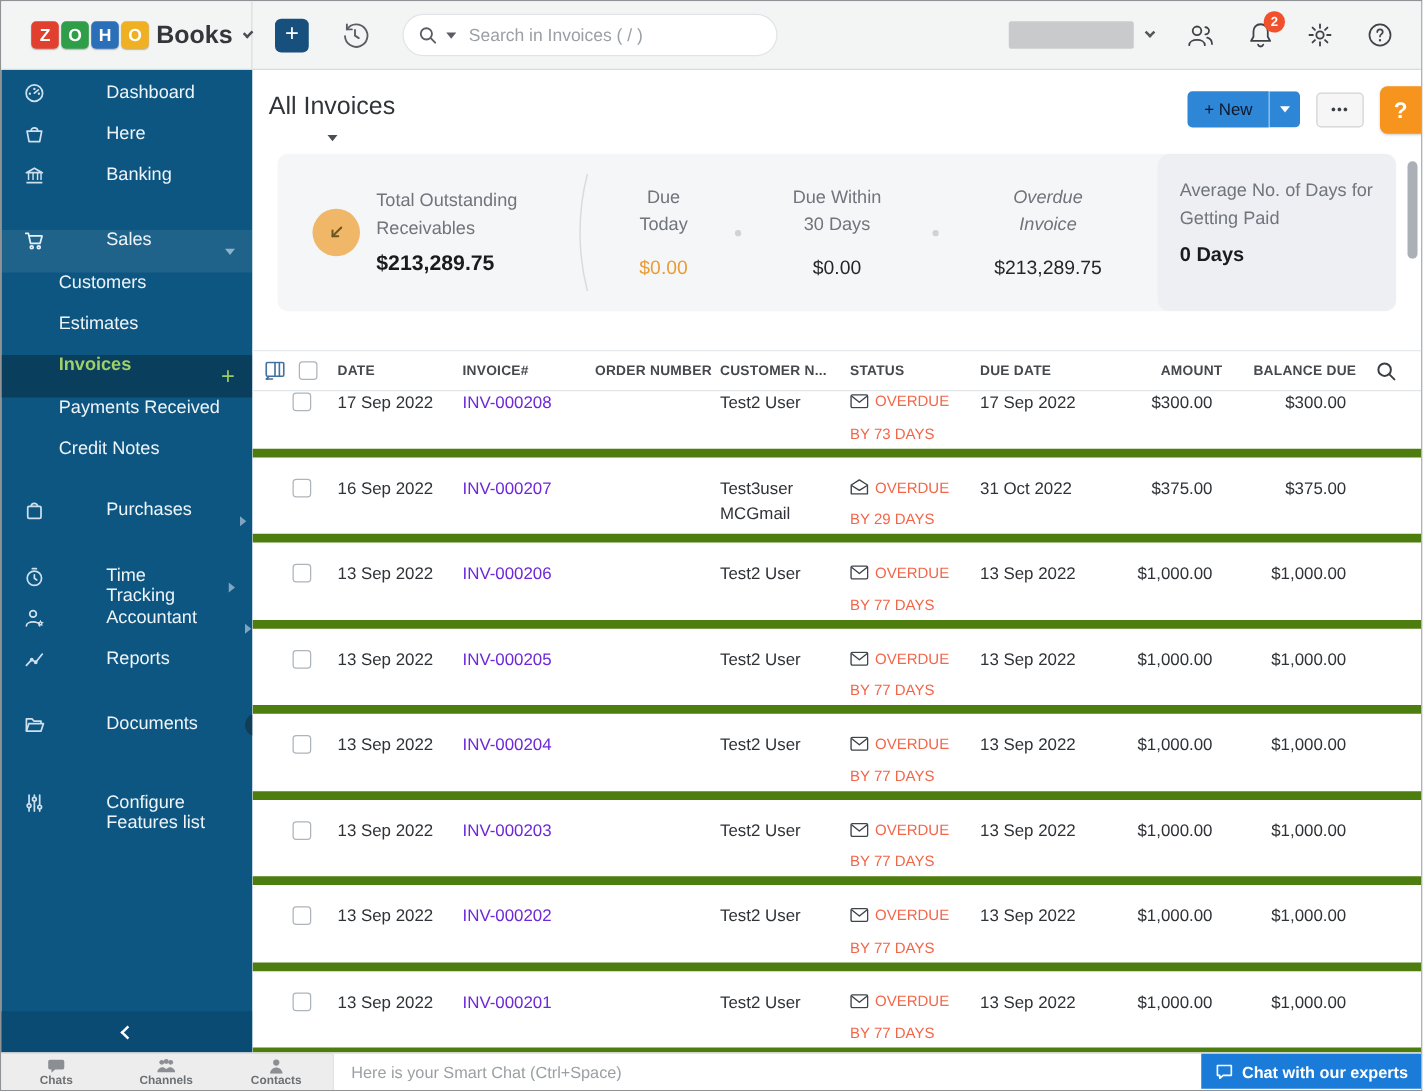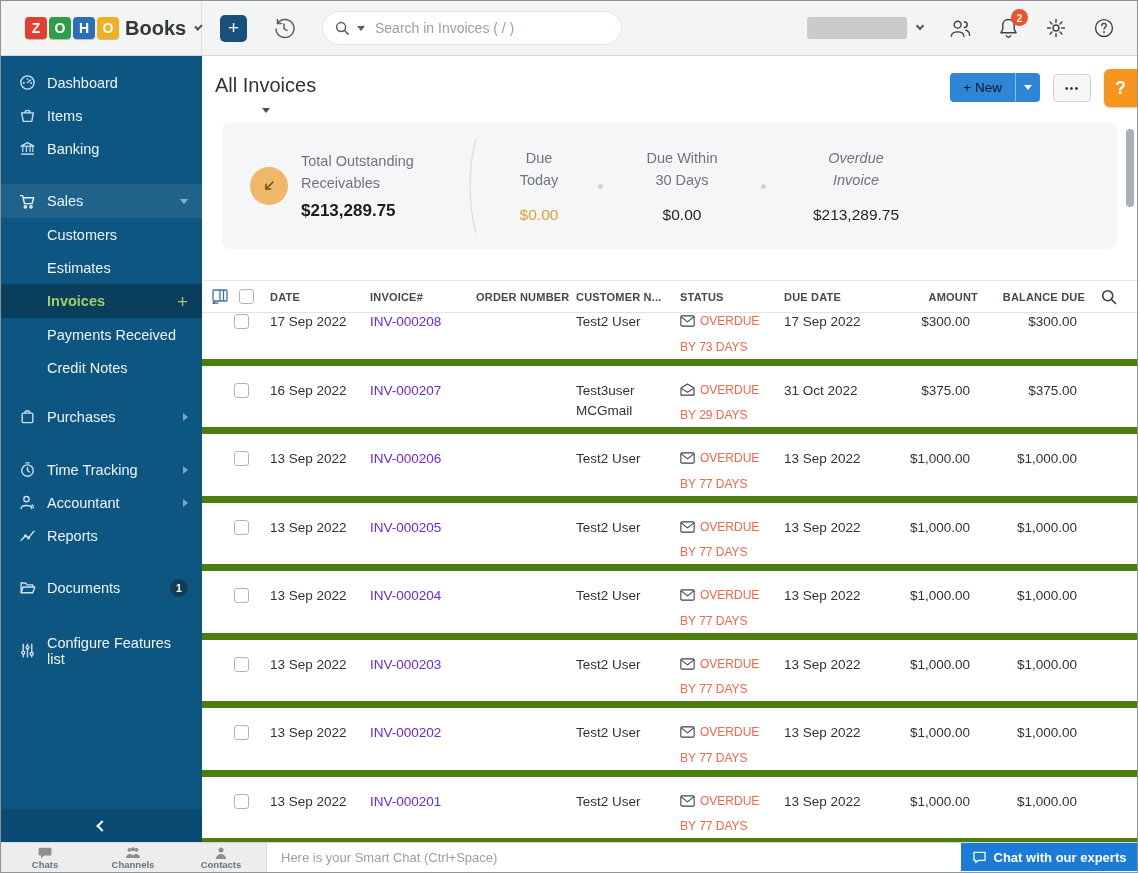--- a/index.html
+++ b/index.html
@@ -24,21 +24,21 @@
   .tb-search input { border:none; outline:none; background:transparent; font-size:14px; color:#333; margin-left:10px; width:220px; font-family:"Liberation Sans",sans-serif; }
   .tb-search input::placeholder { color:#9aa0a6; }
   .tb-right { margin-left:auto; display:flex; align-items:center; gap:26px; padding-right:22px; }
   .org-box { display:flex; align-items:center; }
   .org-redacted { width:100px; height:22px; background:#c9cacc; border-radius:2px; }
   .icon-btn { position:relative; display:flex; cursor:pointer; }
   .badge { position:absolute; top:-8px; right:-9px; min-width:17px; height:17px; background:#f0502b; border-radius:9px; color:#fff; font-size:10.5px; font-weight:bold; display:flex; align-items:center; justify-content:center; padding:0 4px; }
 
   
   .sidebar { position:absolute; top:55px; left:0; width:201px; bottom:30px; background:#0d5682; padding-top:10px; overflow:hidden; }
-  .nav-item, .nav-sub { display:flex; align-items:center; height:33px; padding:0 14px 0 18px; color:#eef4f8; font-size:14.5px; cursor:pointer; }
+  .nav-item, .nav-sub { display:flex; height:33px; padding:0 14px 0 18px; color:#eef4f8; font-size:14.5px; cursor:pointer;gap:38px; }
   .nav-ic { width:17px; display:flex; margin-right:11px; }
   .nav-sub { padding-left:46px; }
   .nav-item.sales { background:rgba(255,255,255,.08); height:34px; margin-top:19px; }
   .nav-sub.active { background:rgba(0,0,0,.28); color:#a0ce67; font-weight:bold; height:34px; }
   .nav-right { margin-left:auto; display:flex; align-items:center; }
   .tri-down { width:0; height:0; border-left:4.5px solid transparent; border-right:4.5px solid transparent; border-top:5.5px solid #8db2cb; }
   .tri-right { width:0; height:0; border-top:4.5px solid transparent; border-bottom:4.5px solid transparent; border-left:5.5px solid #7fa6c1; }
   .plus-green { color:#9ccb62; font-size:19px; font-weight:normal; line-height:1; }
   .doc-badge { min-width:18px; height:18px; background:#113d57; border-radius:9px; color:#fff; font-size:10.5px; display:flex; align-items:center; justify-content:center; font-weight:bold; } .mt16{margin-top:16px;} .mt20{margin-top:20px;} .mt19{margin-top:19px;} .mt30{margin-top:30px;}
   .collapse-bar { position:absolute; bottom:0; left:0; right:0; height:33px; background:#0a4b74; display:flex; align-items:center; justify-content:center; cursor:pointer; }
@@ -186,21 +186,21 @@
       </span>
       <span>Dashboard</span>
     </div>
     <div class="nav-item">
       <span class="nav-ic">
         <svg width="17" height="17" viewBox="0 0 16 16" fill="none" stroke="#cfe0ec" stroke-width="1.3" stroke-linejoin="round">
             <path d="M2.5 5.5 h11 L12 13.5 H4 Z"></path>
             <path d="M5.5 5.5 C5.5 2.4 10.5 2.4 10.5 5.5"></path>
           </svg>
       </span>
-      <span>Items</span>
+      <span>Here</span>
     </div>
     <div class="nav-item">
       <span class="nav-ic">
         <svg width="17" height="17" viewBox="0 0 16 16" fill="none" stroke="#cfe0ec" stroke-width="1.3" stroke-linejoin="round">
             <path d="M2 5.8 L8 2.4 L14 5.8 Z"></path>
             <path d="M3.6 5.8 v5.4 M7 5.8 v5.4 M10.4 5.8 v5.4 M13 5.8 v5.4" stroke-width="1.1"></path>
             <path d="M2 13.3 h12"></path>
           </svg>
       </span>
       <span>Banking</span>
@@ -356,20 +356,24 @@
       <span class="sum-dot"></span>
       <div class="sum-block w-due-within">
         <span class="sum-label">Due Within 30 Days</span>
         <div class="val">$0.00</div>
       </div>
       <span class="sum-dot"></span>
       <div class="sum-block w-overdue">
         <span class="sum-label">Overdue Invoice</span>
         <div class="val">$213,289.75</div>
       </div>
+      <div class="sum-avg">
+        <div class="sum-label">Average No. of Days for Getting Paid</div>
+        <div class="sum-value">0 Days</div>
+      </div>
     </div>
 
     <div class="thead grid-cols">
       <div class="th-tools">
         <span>
           <svg width="18" height="15" viewBox="0 0 18 15" fill="none" stroke="#41719c" stroke-width="1.3">
               <rect x="1" y="1" width="14" height="11" rx="1"></rect>
               <path d="M8 1 v11 M11.5 1 v11"></path>
               <path d="M1 14.2 h5 M3 12.4 l-2 1.8 2 1.8" stroke-linejoin="round" stroke-linecap="round"></path>
             </svg>

